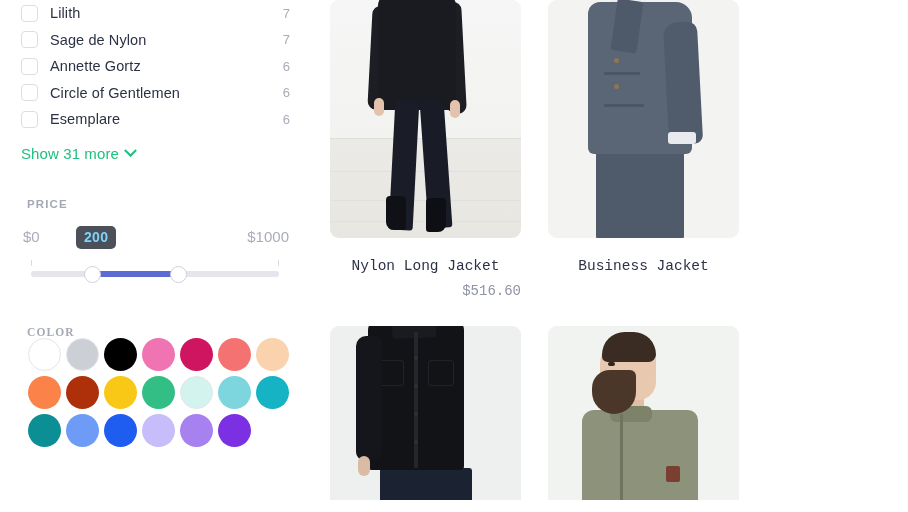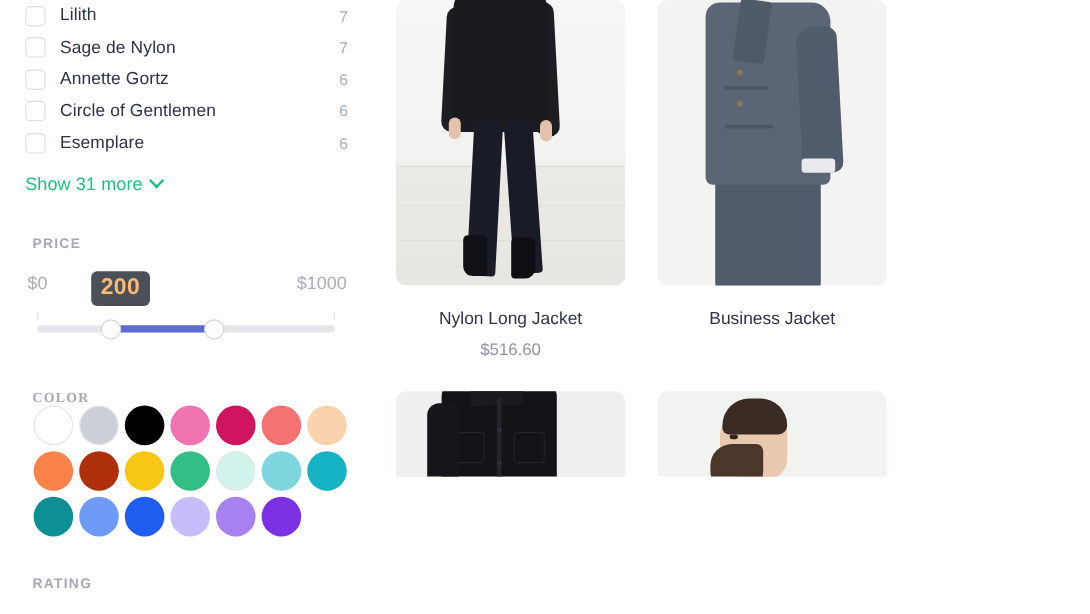--- a/index.html
+++ b/index.html
@@ -106,22 +106,22 @@
     top: 0;
   }
   .price-min { left: 0; }
   .price-max { right: 0; }
 
   .tooltip {
     position: absolute;
     left: 53px;
     top: -2px;
     background: #4b5059;
-    color: #fdba74;
-    font-size: 19px;
+    color: #7dd3fc;
+    font-size: 14px;
     font-weight: 600;
     border-radius: 5px;
     padding: 3px 8px 4px;
     letter-spacing: .3px;
   }
 
   .slider-wrap {
     position: relative;
     margin: 10px 23px 0 23px;
     height: 26px;
@@ -181,23 +181,24 @@
   .swatch.outlined { border: 1px solid #e3e5ea; }
 
   
   #rating-section { margin-top: 34px; }
   .rating-head { margin-bottom: 14px; }
 
   
   #grid {
     position: relative;
     flex: 1;
-    height: 397px;
+    height: 500px;
     overflow: hidden;
     padding-left: 20px;
+    font-family: Liberation Mono, monospace;
   }
   .grid-inner {
     display: flex;
     gap: 27px;
     flex-wrap: wrap;
   }
   .card { width: 191px; }
 
   .card-img {
     position: relative;
@@ -211,21 +212,21 @@
 
   .card-title {
     margin-top: 20px;
     text-align: center;
     font-size: 14.5px;
     color: #2c3245;
     white-space: nowrap;
   }
   .card-price {
     margin-top: 9px;
-    text-align: center;
+    text-align: right;
     font-size: 14px;
     color: #8f94a3;
   }
 
   
   .photo { position: absolute; inset: 0; }
 
   
   .p1-bg { position:absolute; inset:0; background:linear-gradient(#f6f6f6 0%, #f2f2f0 58%, #eceae6 58.2%, #e8e6e1 100%); }
   .p1-floorline { position:absolute; top:58%; left:0; right:0; height:1px; background:#e0ded8; }
@@ -357,24 +358,20 @@
 
         <span class="swatch" style="background:#0b8f94"></span>
         <span class="swatch" style="background:#6d9bf5"></span>
         <span class="swatch" style="background:#1f5cf0"></span>
         <span class="swatch" style="background:#c6bdfa"></span>
         <span class="swatch" style="background:#a681ef"></span>
         <span class="swatch" style="background:#7b31e3"></span>
       </div>
     </section>
 
-    <section id="rating-section">
-      <div class="sec-title rating-head">RATING</div>
-
-    </section>
   </aside>
 
   <main id="grid">
     <div class="grid-inner">
 
       <article class="card">
         <div class="card-img">
           <div class="photo">
             <div class="p1-bg"></div>
             <div class="p1-floorline"></div>

